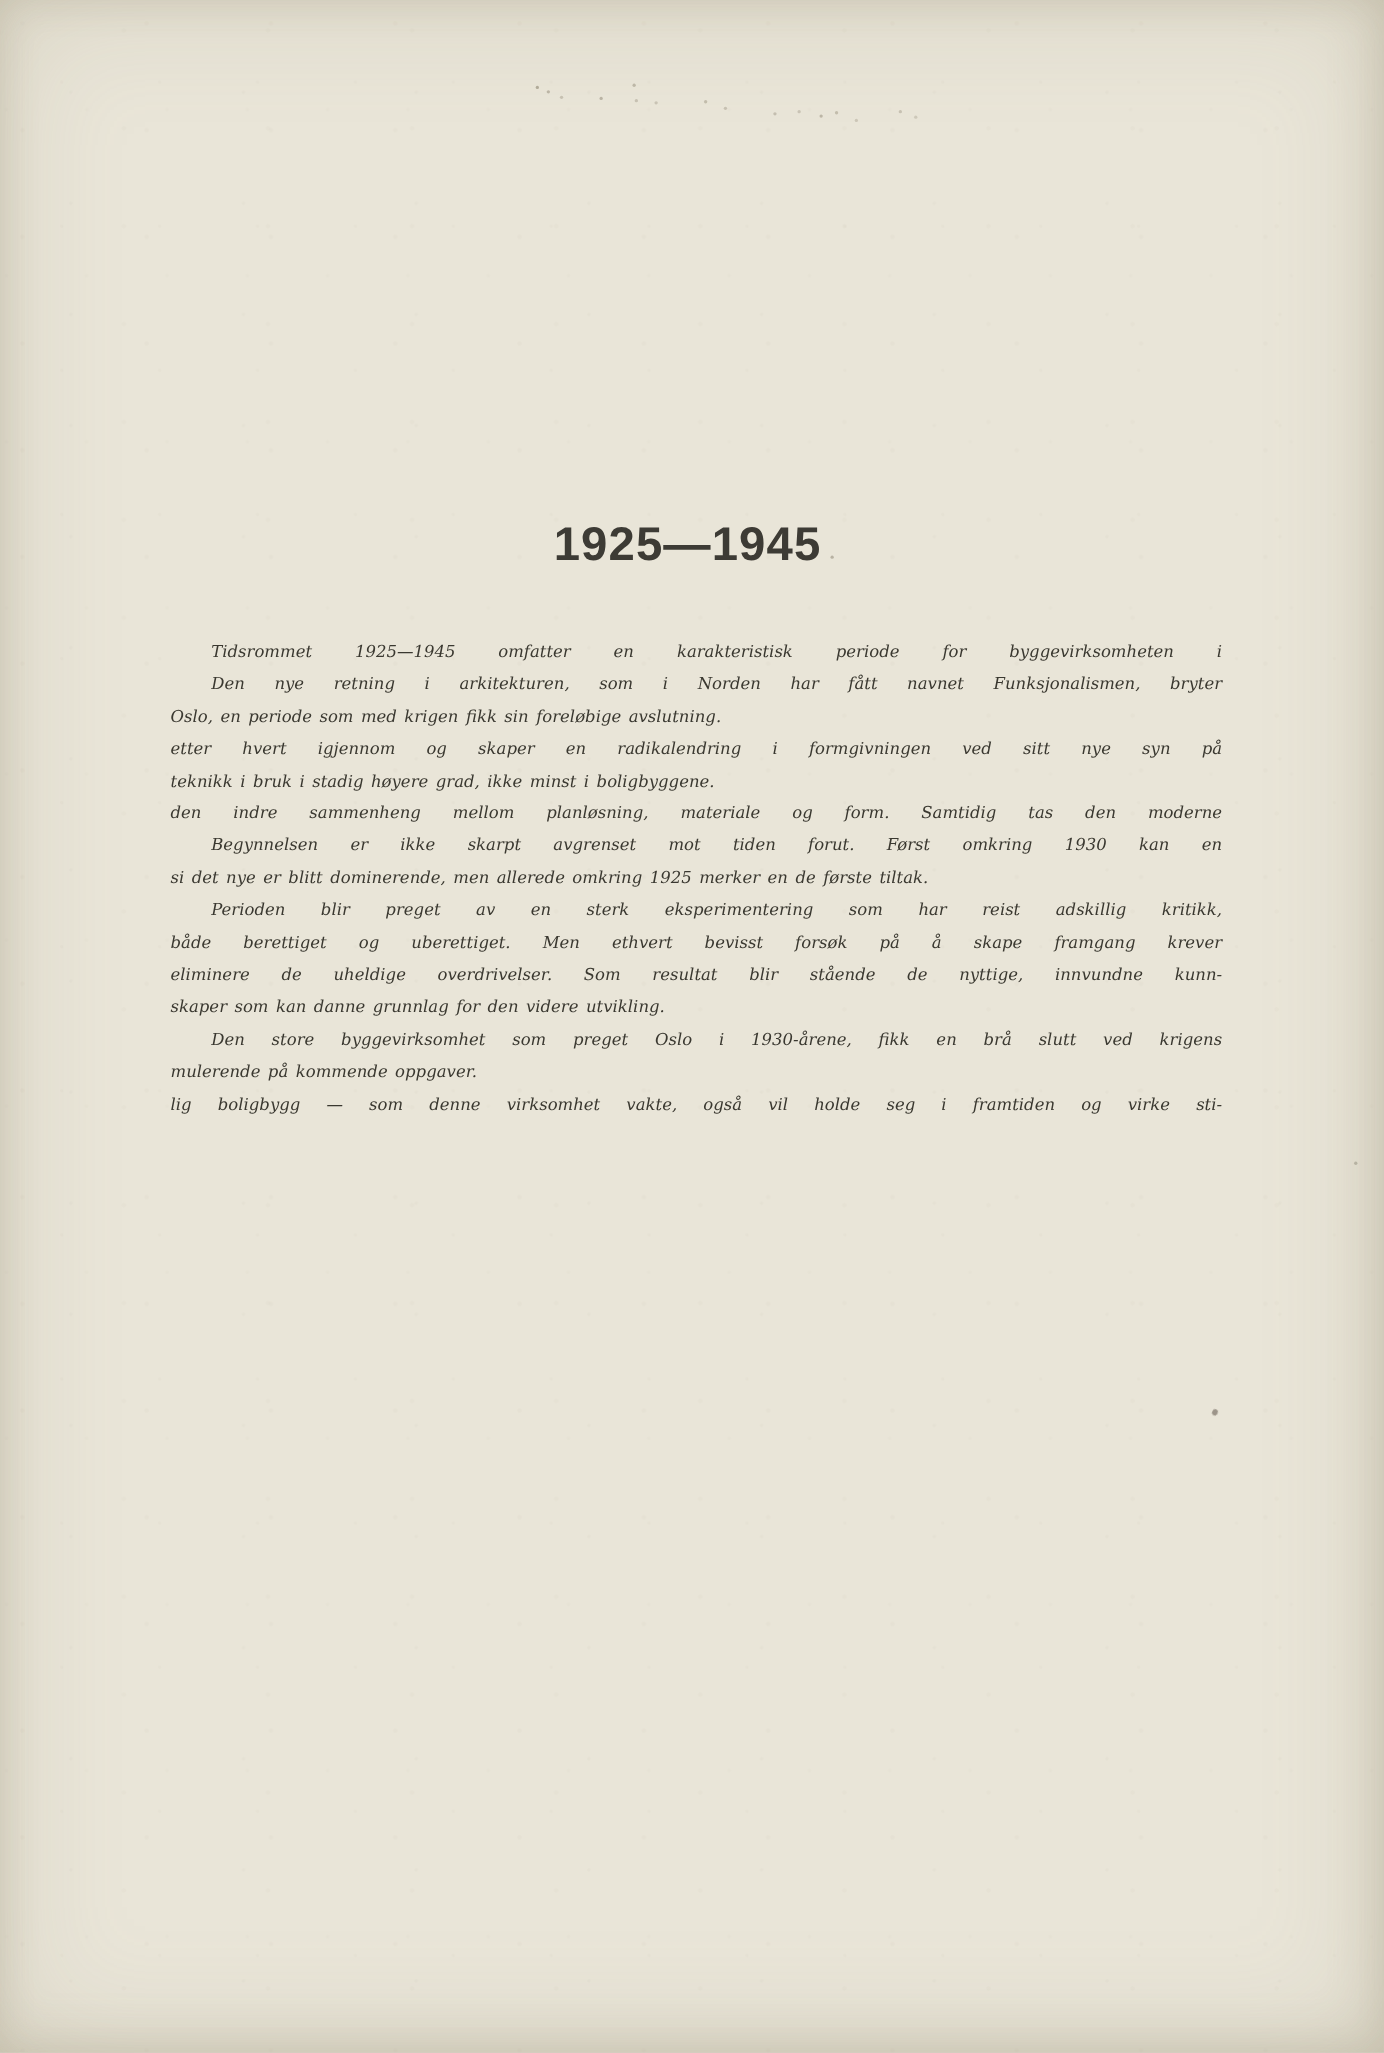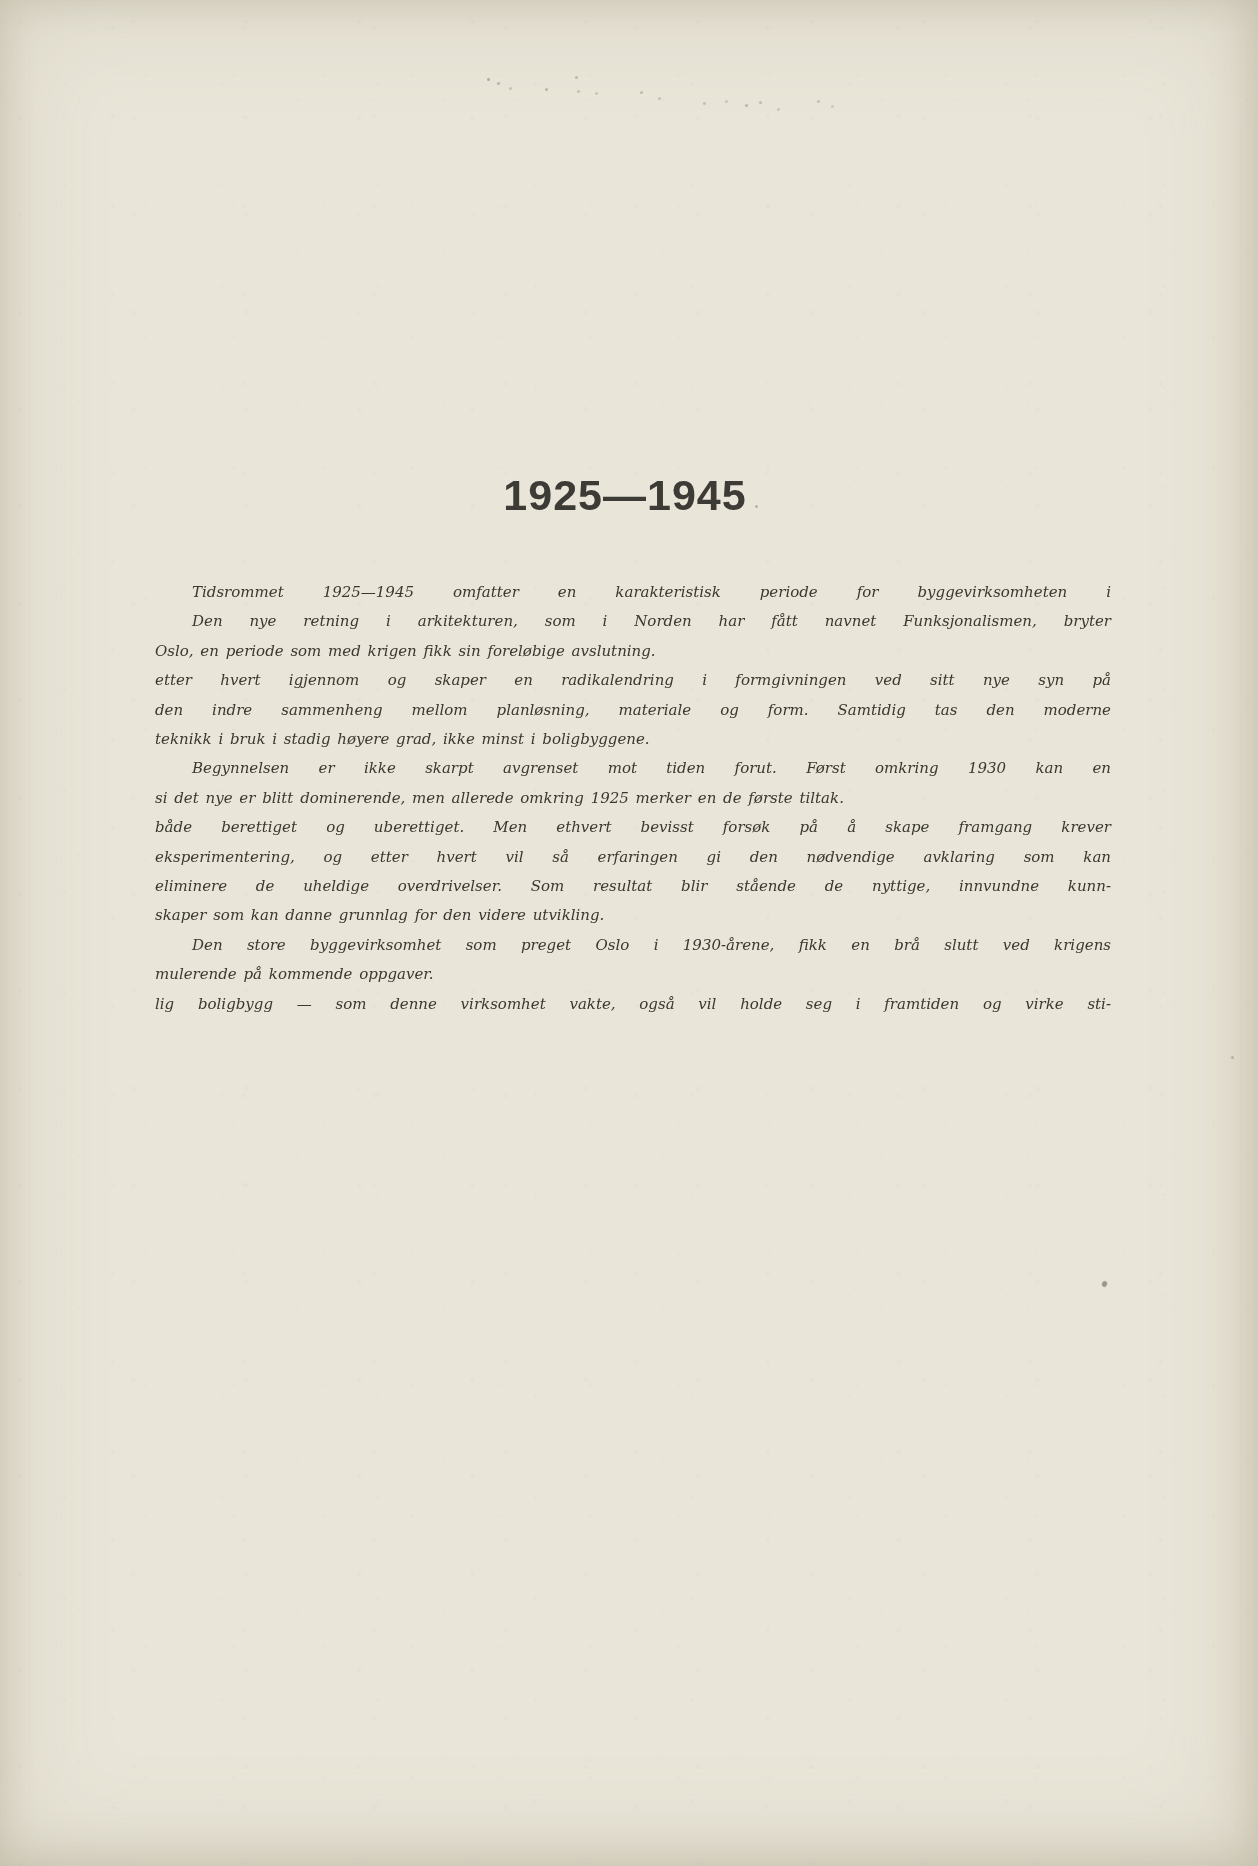--- a/index.html
+++ b/index.html
@@ -129,26 +129,26 @@
 <div class="scan-page">
   <div class="scan-smudge"></div>
 
   <h1 class="page-title">1925—1945</h1>
 
   <div class="text-block">
       <div class="line indent">Tidsrommet 1925—1945 omfatter en karakteristisk periode for byggevirksomheten i</div>
       <div class="line indent">Den nye retning i arkitekturen, som i Norden har fått navnet Funksjonalismen, bryter</div>
       <div class="line last">Oslo, en periode som med krigen fikk sin foreløbige avslutning.</div>
       <div class="line">etter hvert igjennom og skaper en radikalendring i formgivningen ved sitt nye syn på</div>
+      <div class="line last">teknikk i bruk i stadig høyere grad, ikke minst i boligbyggene.</div>
       <div class="line">den indre sammenheng mellom planløsning, materiale og form. Samtidig tas den moderne</div>
-      <div class="line last">teknikk i bruk i stadig høyere grad, ikke minst i boligbyggene.</div>
       <div class="line indent">Begynnelsen er ikke skarpt avgrenset mot tiden forut. Først omkring 1930 kan en</div>
       <div class="line last">si det nye er blitt dominerende, men allerede omkring 1925 merker en de første tiltak.</div>
+      <div class="line indent">Perioden blir preget av en sterk eksperimentering som har reist adskillig kritikk,</div>
       <div class="line">både berettiget og uberettiget. Men ethvert bevisst forsøk på å skape framgang krever</div>
-      <div class="line">eksperimentering, og etter hvert vil så erfaringen gi den nødvendige avklaring som kan</div>
       <div class="line">eliminere de uheldige overdrivelser. Som resultat blir stående de nyttige, innvundne kunn-</div>
       <div class="line last">skaper som kan danne grunnlag for den videre utvikling.</div>
       <div class="line indent">Den store byggevirksomhet som preget Oslo i 1930-årene, fikk en brå slutt ved krigens</div>
       <div class="line last">mulerende på kommende oppgaver.</div>
       <div class="line">lig boligbygg — som denne virksomhet vakte, også vil holde seg i framtiden og virke sti-</div>
     </div>
 
   <div class="scan-speck-a"></div>
   <div class="scan-speck-b"></div>
   <div class="scan-speck-c"></div>

